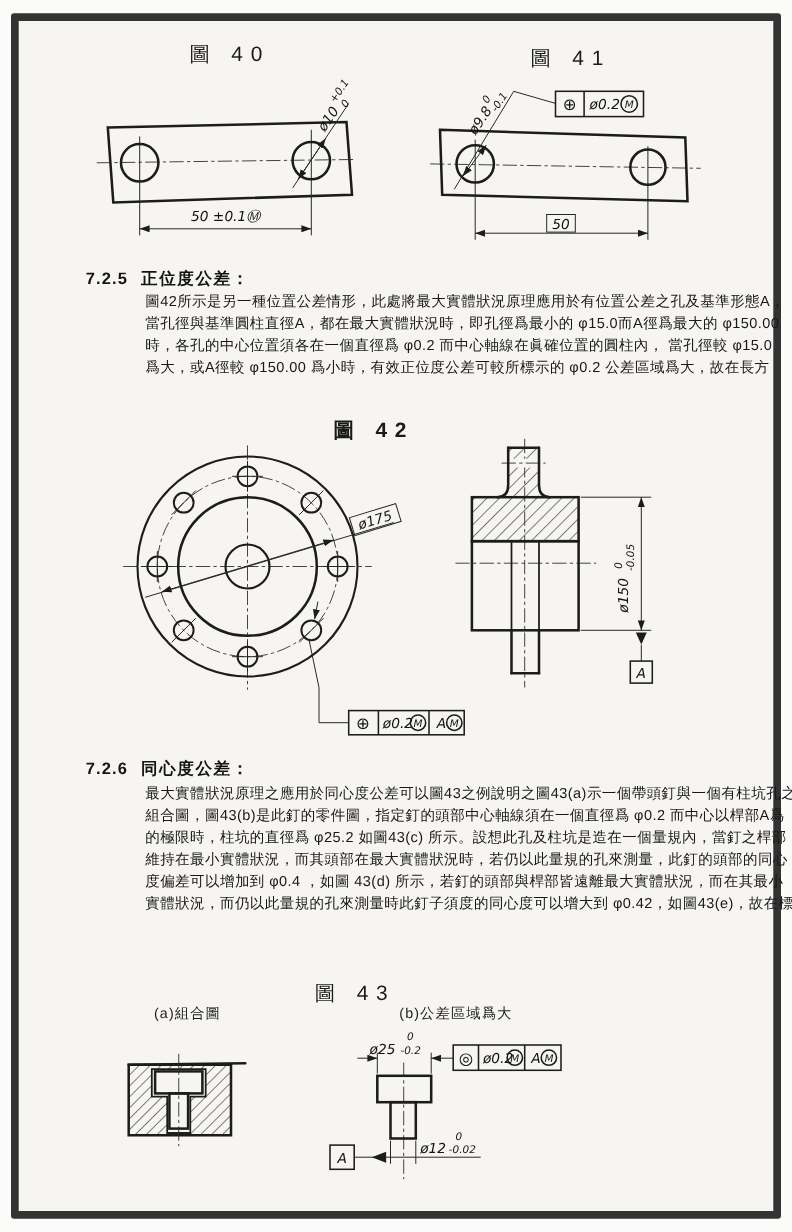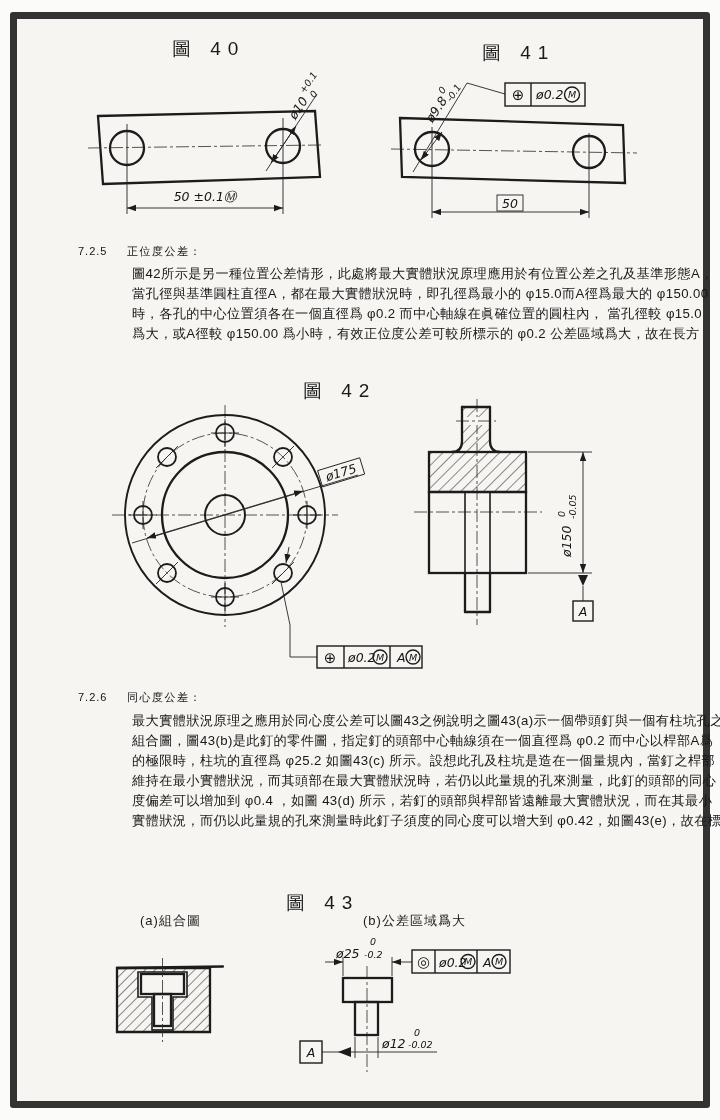--- a/index.html
+++ b/index.html
@@ -2,21 +2,21 @@
 <html><head>
 <meta charset="utf-8">
 <style>
   html,body{margin:0;padding:0;}
   body{width:720px;height:1120px;background:#fbfbfa;position:relative;overflow:hidden;
        font-family:"Liberation Sans","DejaVu Sans",sans-serif;color:#1c1c1c;}
   .frame{position:absolute;left:10px;top:12px;right:10px;bottom:12px;
          border:7px solid #333;border-radius:3px;background:#f6f5f1;box-sizing:border-box;}
   .fig-title{position:absolute;font-size:19px;letter-spacing:7px;color:#1a1a1a;white-space:nowrap;}
   .sub-label{position:absolute;font-size:13px;letter-spacing:1px;color:#1a1a1a;white-space:nowrap;}
-  .sec-head{position:absolute;font-size:11px;white-space:nowrap;color:#141414;}
+  .sec-head{position:absolute;font-size:15px;white-space:nowrap;color:#141414;font-weight:bold;}
   .sec-head .num{display:inline-block;min-width:44px;letter-spacing:1px;}
   .sec-head .ttl{margin-left:2px;letter-spacing:1.5px;}
   .sec-body{position:absolute;font-size:13.2px;line-height:20px;letter-spacing:0.4px;
             color:#181818;white-space:nowrap;margin-left:32px;}
   svg{position:absolute;overflow:visible;}
   svg *{vector-effect:none;}
   .bl{stroke:#1c1c1c;stroke-width:2.3;fill:none;stroke-linecap:round;}
   .ml{stroke:#1c1c1c;stroke-width:1.6;fill:none;}
   .tl{stroke:#242424;stroke-width:0.9;fill:none;}
   .cl{stroke:#2a2a2a;stroke-width:0.8;fill:none;stroke-dasharray:13 3 3 3;}
@@ -27,21 +27,21 @@
   .mC{font-family:"DejaVu Sans",sans-serif;font-style:italic;font-size:9.5px;fill:#141414;stroke:none;text-anchor:middle;}
   .mid{text-anchor:middle;}
 </style>
 </head>
 <body>
 
 <div class="frame"></div>
 
 <div class="fig-title" style="left:172px;top:36px;">圖  40</div>
 <div class="fig-title" style="left:482px;top:40px;">圖  41</div>
-<div class="fig-title" style="left:303px;top:378px;">圖  42</div>
+<div class="fig-title" style="left:303px;top:378px;font-weight:bold;">圖  42</div>
 <div class="fig-title" style="left:286px;top:890px;">圖  43</div>
 <div class="sub-label" style="left:140px;top:912px;">(a)組合圖</div>
 <div class="sub-label" style="left:363px;top:912px;">(b)公差區域爲大</div>
 
 <div class="sec-head" style="left:78px;top:244px;">
   <span class="num">7.2.5</span>
   <span class="ttl">正位度公差：</span>
 </div>
 <div class="sec-body" style="left:100px;top:264px;">
   <div>圖42所示是另一種位置公差情形，此處將最大實體狀況原理應用於有位置公差之孔及基準形態A，</div>

